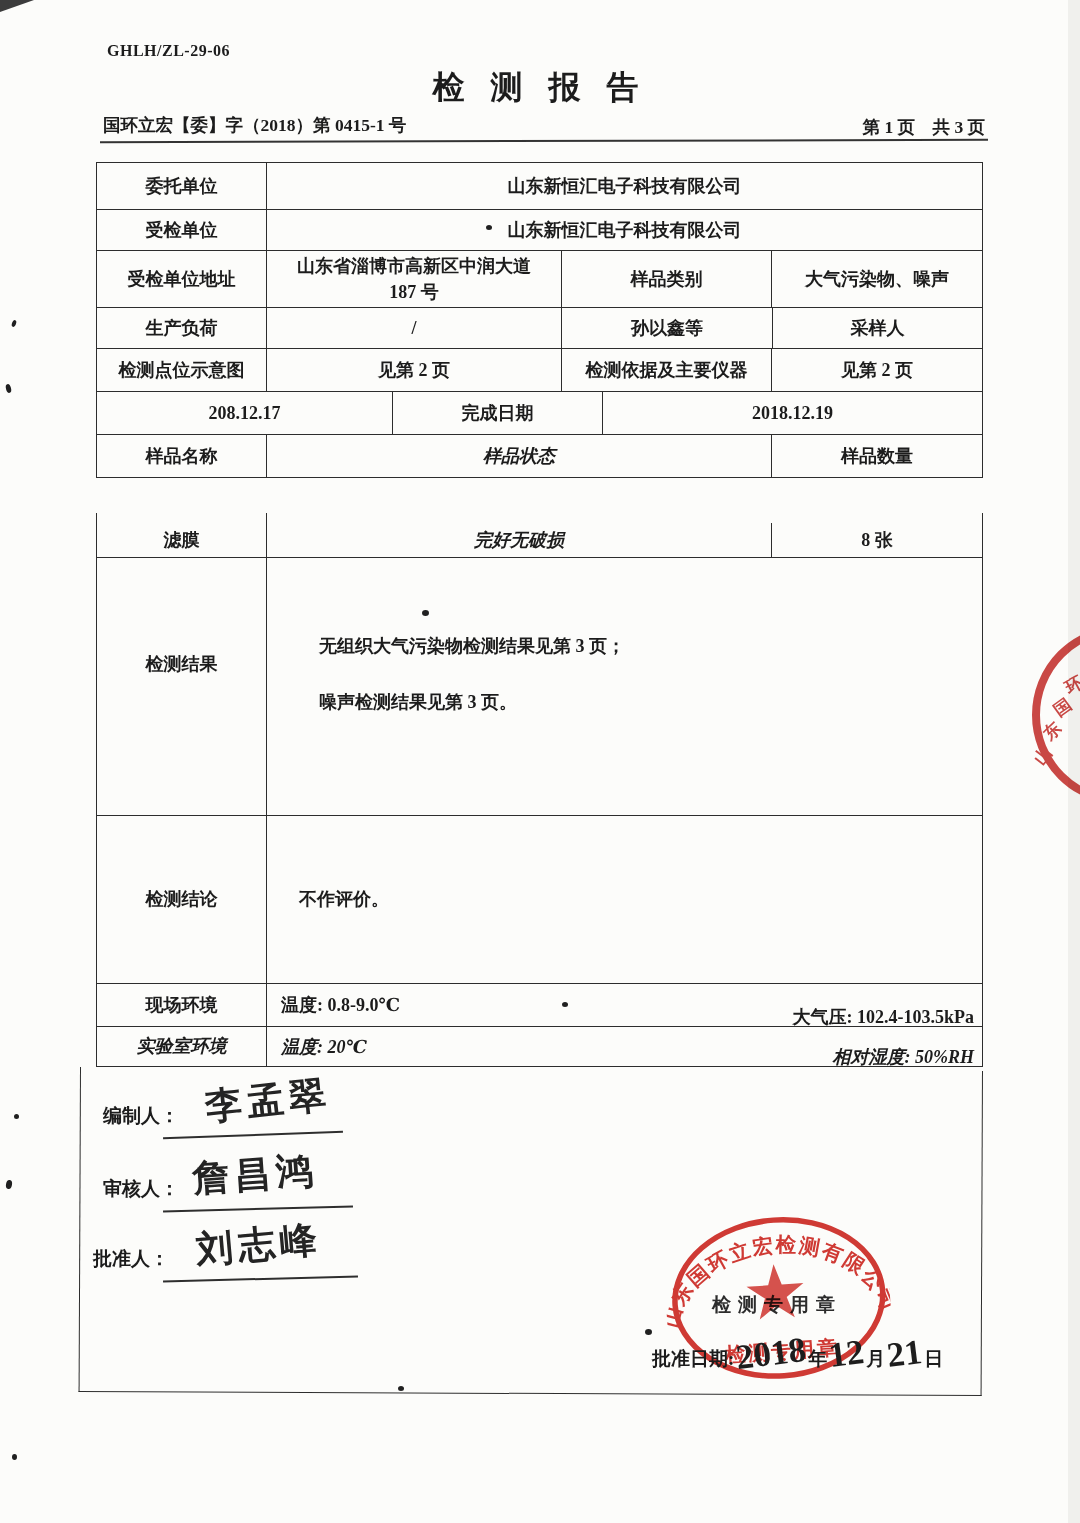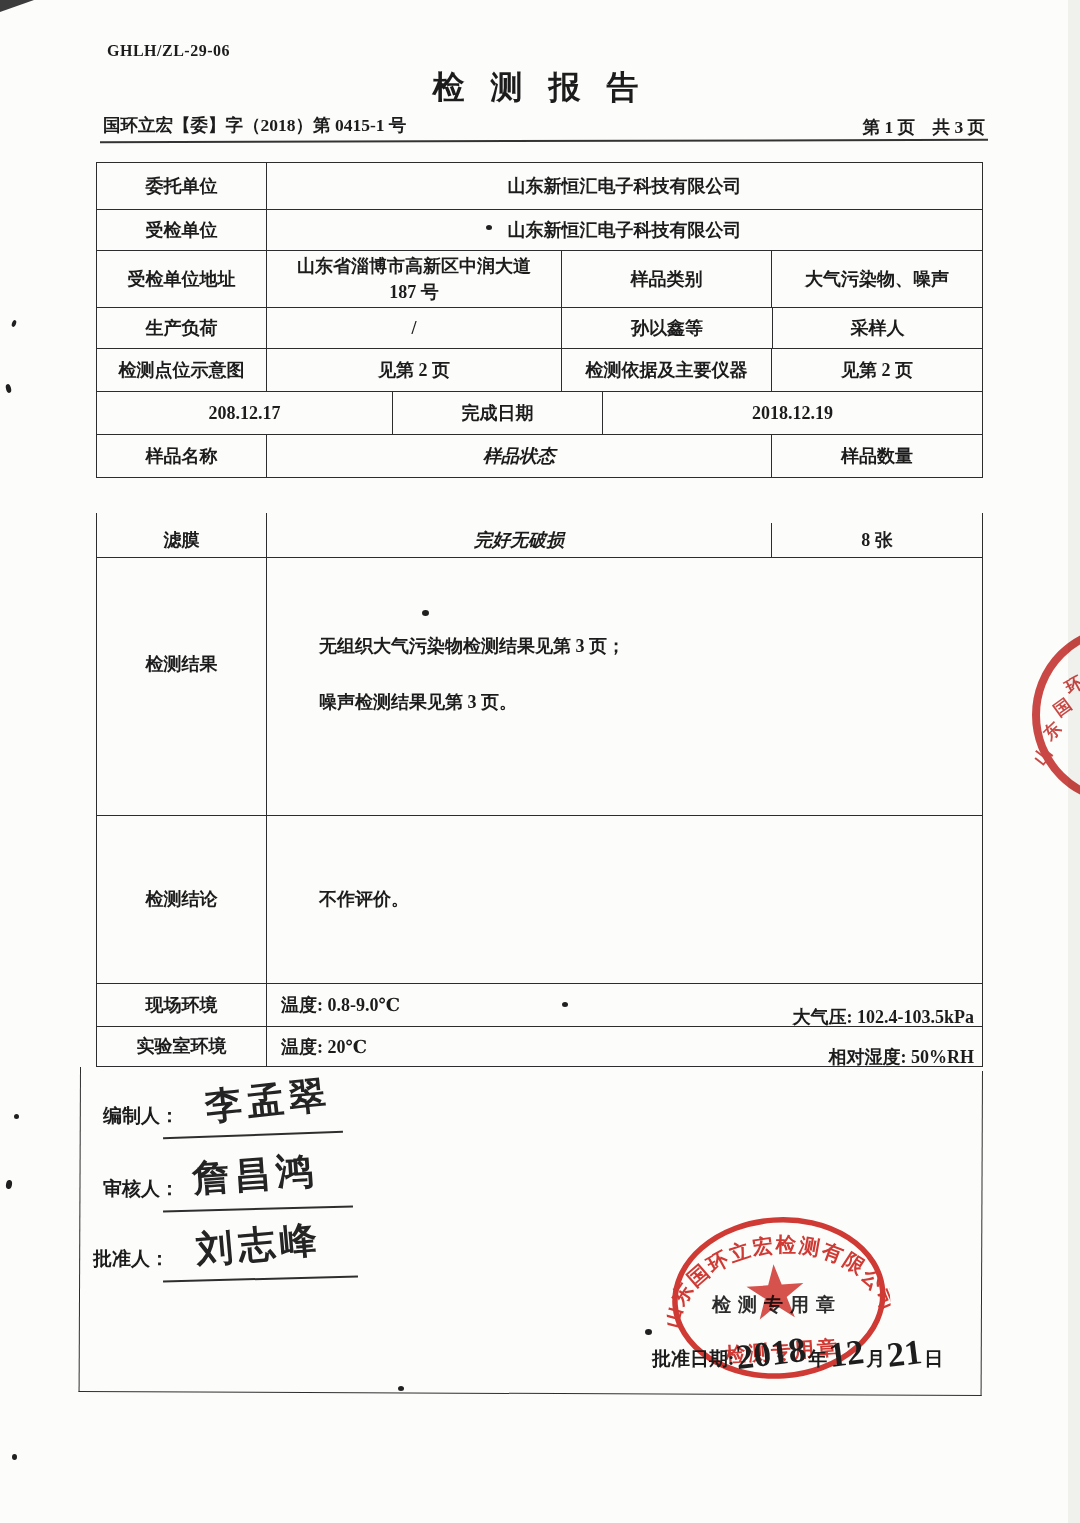--- a/index.html
+++ b/index.html
@@ -19,21 +19,21 @@
   .trow{position:absolute;left:96px;width:887px;box-sizing:border-box;display:flex;
         border:1.6px solid #2d2d2d;border-top:none;}
   .c{box-sizing:border-box;display:flex;align-items:center;justify-content:center;
      border-left:1.6px solid #2d2d2d;font-size:18px;font-weight:600;text-align:center;line-height:1.45;}
   .c:first-child{border-left:none;}
   .w-label{width:169px;flex:none;}
   .w-v1{width:295px;flex:none;}
   .w-l2{width:210px;flex:none;}
   .w-mid{width:505px;flex:none;font-style:italic;}
   .grow{flex:1;}
-  .cell-left{justify-content:flex-start;padding-left:52px;text-align:center;}
+  .cell-left{justify-content:flex-start;padding-left:32px;text-align:center;}
   .result-cell{flex-direction:column;align-items:flex-start;justify-content:flex-start;
                padding:120px 20px 0 52px;gap:30px;text-align:left;}
   .env-cell{position:relative;}
   .env-left{position:absolute;left:14px;top:50%;transform:translateY(-50%);}
   .env-right{position:absolute;right:8px;bottom:-4px;}
   
   .sigbox{position:absolute;left:80px;top:1067px;width:903px;height:325px;box-sizing:border-box;
           border:1.6px solid #2d2d2d;border-top:none;transform:rotate(0.25deg);transform-origin:top left;}
   .siglabel{position:absolute;font-size:19px;font-weight:600;text-align:center;}
   .hwname{position:absolute;font-size:37px;font-weight:600;letter-spacing:5px;color:#242424;
@@ -130,21 +130,21 @@
   </div>
 
   <div class="trow" style="top:984px;height:43px;">
     <div class="c w-label">现场环境</div>
     <div class="c grow env-cell">
       <span class="env-left">温度: 0.8-9.0℃</span>
       <span class="env-right">大气压: 102.4-103.5kPa</span>
     </div>
   </div>
 
-  <div class="trow" style="top:1027px;height:40px;">
+  <div class="trow" style="top:1027px;height:40px;font-style:italic;">
     <div class="c w-label">实验室环境</div>
     <div class="c grow env-cell">
       <span class="env-left">温度: 20℃</span>
       <span class="env-right">相对湿度: 50%RH</span>
     </div>
   </div>
 
   <div class="sigbox"></div>
 
   <div class="siglabel" style="left:103px;top:1103px;">编制人：</div>

